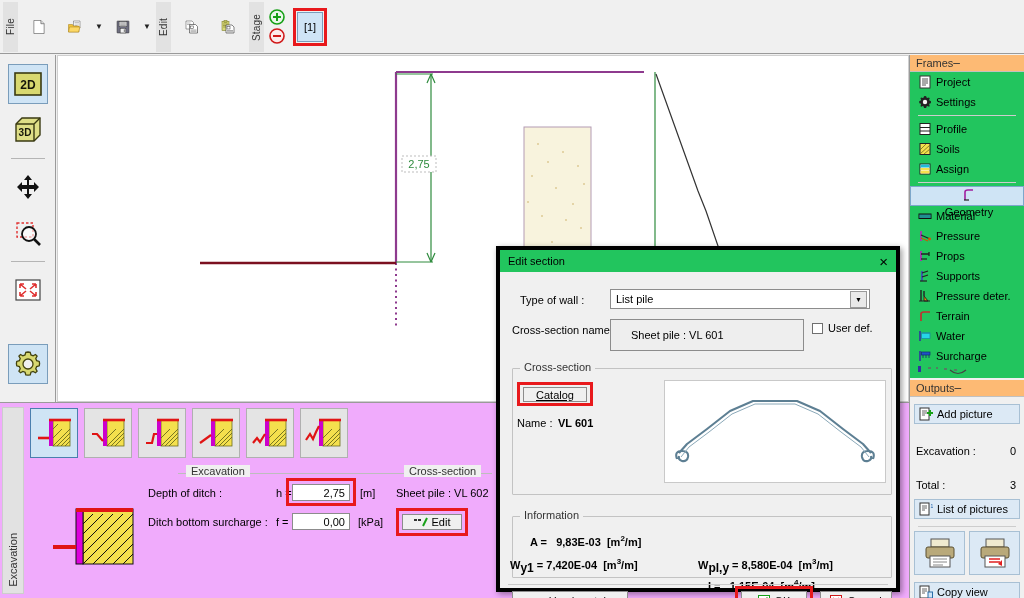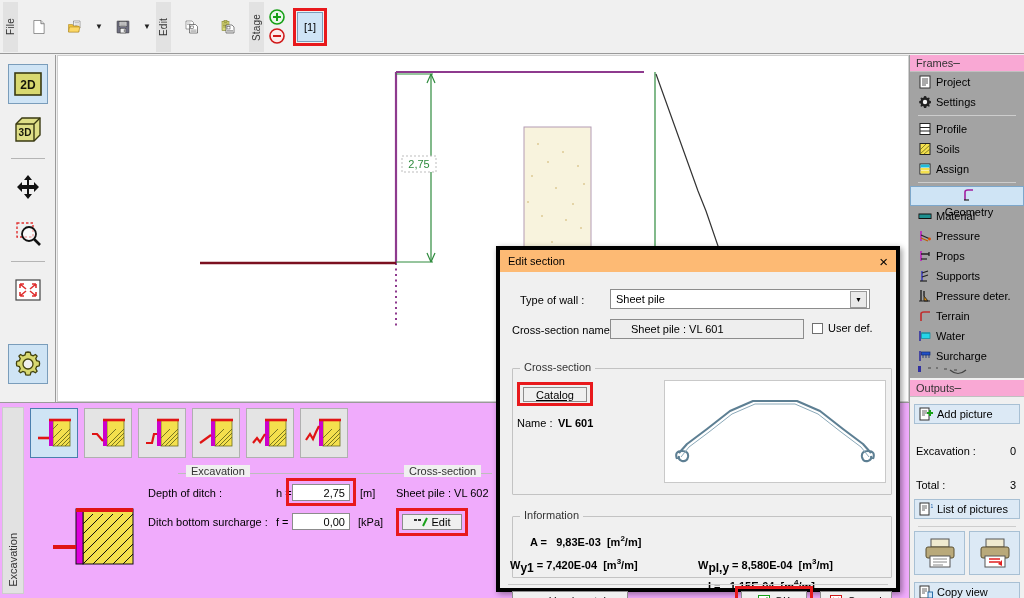--- a/index.html
+++ b/index.html
@@ -102,25 +102,25 @@
     font-size:11px; padding:2px 6px;
   }
 
   
   .sidebar {
     position:absolute; right:0; top:55px; width:115px; bottom:0;
     background:#f0f0f0; border-left:1px solid #9a9a9a;
   }
   .sb-header {
     display:flex; align-items:center; 
-    background:#f9a8d4; border-bottom:1px solid #c0c0c0;
+    background:#fdba74; border-bottom:1px solid #c0c0c0;
     padding:2px 6px; font-size:11px; color:#333;
   }
   .sb-min { font-size:12px; line-height:8px; color:#333; }
-  .sb-list { background:#a3a3a3; }
+  .sb-list { background:#22c55e; }
   .sb-item {
     display:flex; align-items:center; gap:4px;
     padding:2px 4px 2px 8px; font-size:11px; color:#000; height:20px;
   }
   .sb-item.sel { background:#cfe4f5; border:1px solid #7da7cb; padding-top:1px; padding-bottom:1px;flex-direction:column;}
   .sb-sep { height:1px; background:#cdcdcd; margin:3px 8px; }
   .ico { width:14px; height:14px; flex:none; display:block; }
   .sb-kv { display:flex; justify-content:space-between; font-size:11px; padding:1px 8px 1px 6px;margin-top:20px; }
   .sb-btn {
     display:flex; align-items:center; gap:4px; font-size:11px;
@@ -130,21 +130,21 @@
   .print-btn { flex:1; height:44px; background:#dce9f5; border:1px solid #a8c0d4;
      display:flex; align-items:center; justify-content:center; }
 
   
   .dlg {
     position:absolute; left:496px; top:246px; width:404px; height:346px;
     background:#f0f0f0; border:4px solid #000; box-shadow:2px 2px 6px rgba(0,0,0,.4);
   }
   .dlg-title {
     height:22px; display:flex; align-items:center; justify-content:space-between;
-    padding:0 6px 0 8px; font-size:11px; color:#000; background:#fdba74;
+    padding:0 6px 0 8px; font-size:11px; color:#000; background:#22c55e;
   }
   .dlg-close { font-size:15px; line-height:15px; color:#000; padding:0 2px; }
   .dlg-body { position:absolute; left:0; right:0; top:22px; bottom:0; }
   .dlg-lbl { position:absolute; font-size:11px; color:#000; white-space:nowrap; }
   .dlg-combo {
     position:absolute; background:#fff; border:1px solid #8c8c8c;
     display:flex; align-items:center; justify-content:space-between;
     font-size:11px; padding:0 2px 0 5px;
   }
   .combo-arrow {
@@ -683,26 +683,26 @@
   <div class="dlg">
     <div class="dlg-title">
       <span>Edit section</span>
       <span class="dlg-close">×</span>
     </div>
 
     <div class="dlg-body">
 
       <div class="dlg-lbl" style="left:20px; top:22px;">Type of wall :</div>
       <div class="dlg-combo" style="left:110px; top:17px; width:260px; height:20px;">
-        <span>Sheet pile</span>
+        <span>List pile</span>
         <span class="combo-arrow">▼</span>
       </div>
 
       <div class="dlg-lbl" style="left:12px; top:52px;">Cross-section name :</div>
-      <div class="dlg-ro" style="left:110px; top:47px; width:194px; height:20px;padding-left:20px;">Sheet pile : VL 601</div>
+      <div class="dlg-ro" style="left:110px; top:47px; width:194px; height:32px;padding-left:20px;">Sheet pile : VL 601</div>
 
       <div class="chk" style="left:312px; top:50px;">
         <span class="chk-box"></span>
         <span>User def.</span>
       </div>
 
       <div class="grp" style="left:12px; top:96px; width:380px; height:127px;">
         <div class="grp-border"></div>
         <div class="grp-legend">Cross-section</div>
       </div>

